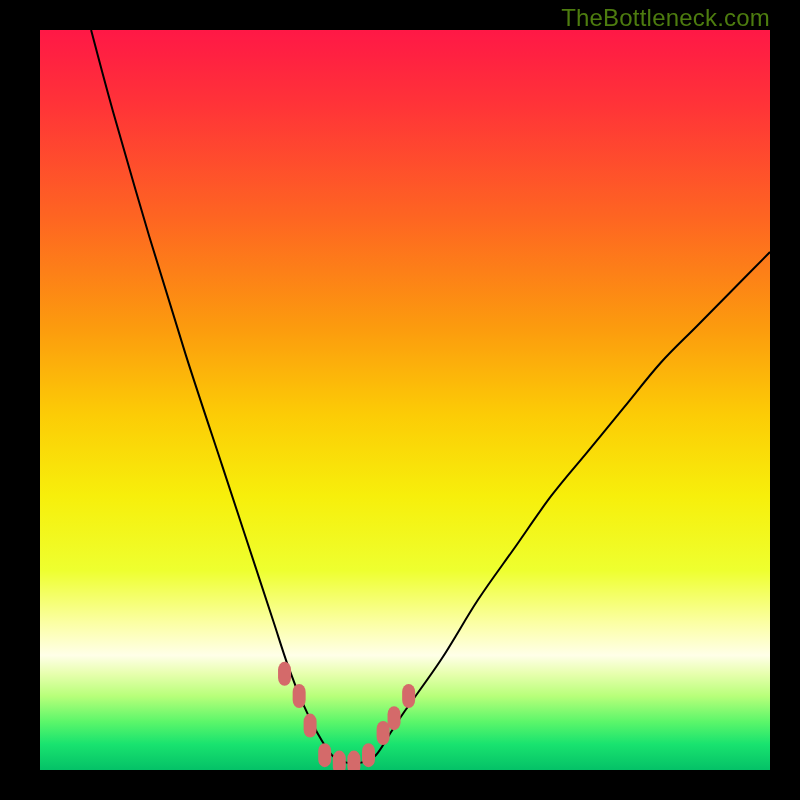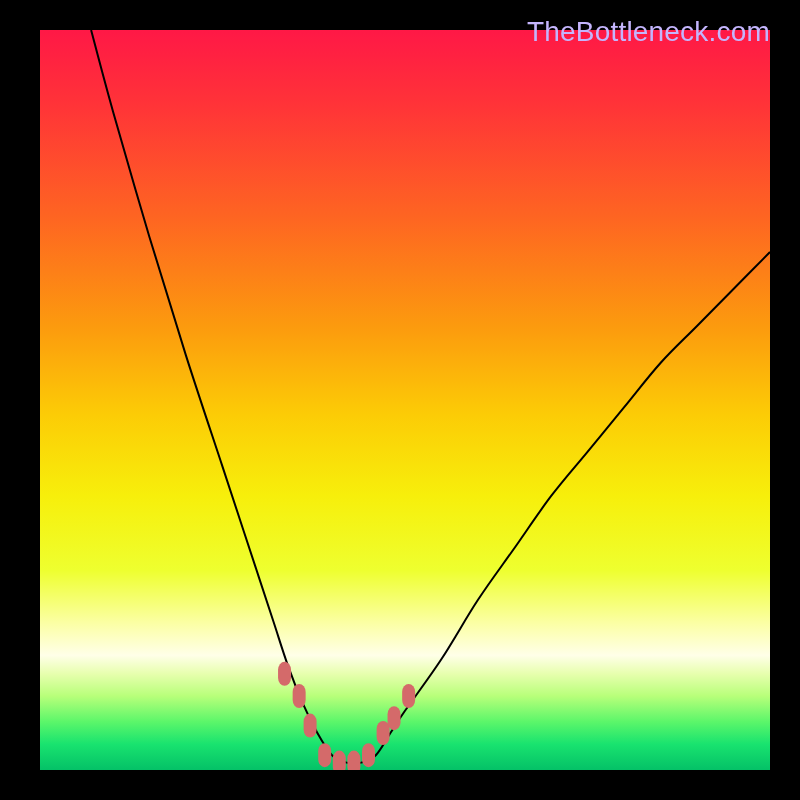--- a/index.html
+++ b/index.html
@@ -36,24 +36,24 @@
   }
   .curve-svg {
     position: absolute;
     left: 0;
     top: 0;
     width: 100%;
     height: 100%;
   }
   .watermark {
     position: absolute;
-    top: 16px;
+    top: 4px;
     right: 30px;
-    color: #c4b5fd;
-    font-size: 28px;
+    color: #4d7c0f;
+    font-size: 24px;
     font-weight: 400;
     letter-spacing: 0.2px;
     font-family: Arial, Helvetica, sans-serif;
   }
 </style>
 </head>
 <body>
 
 <div class="frame">
 

